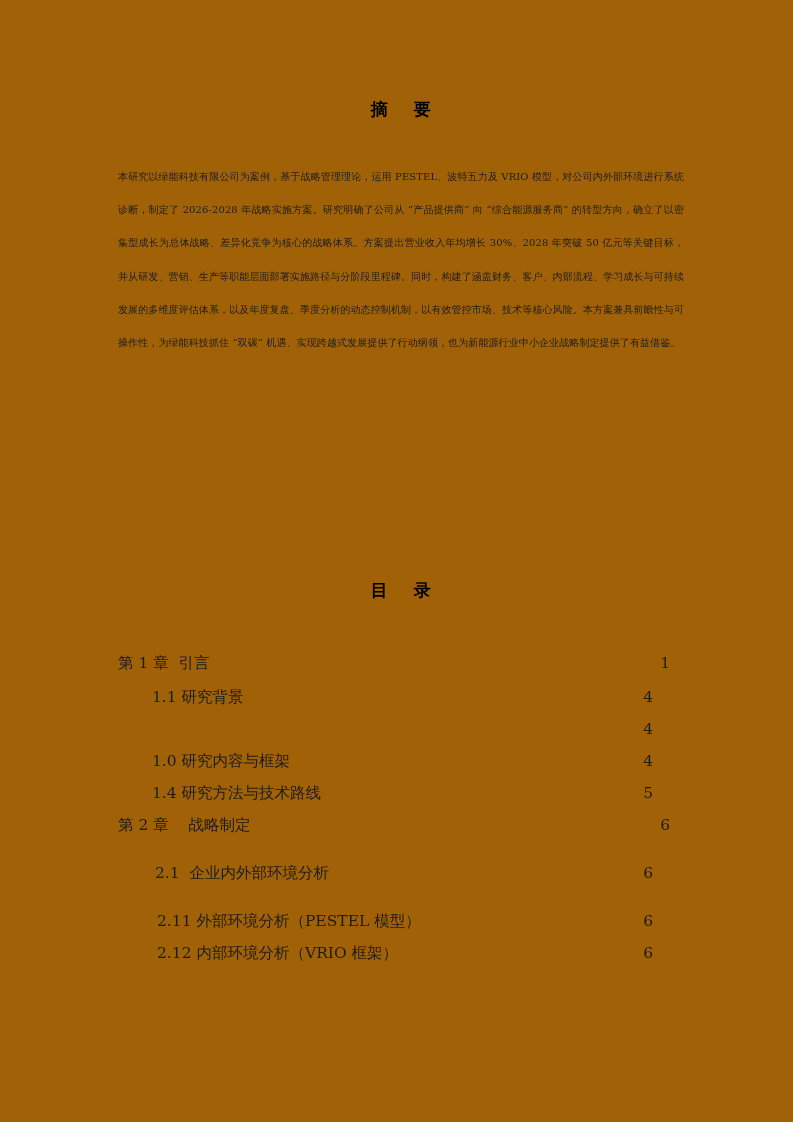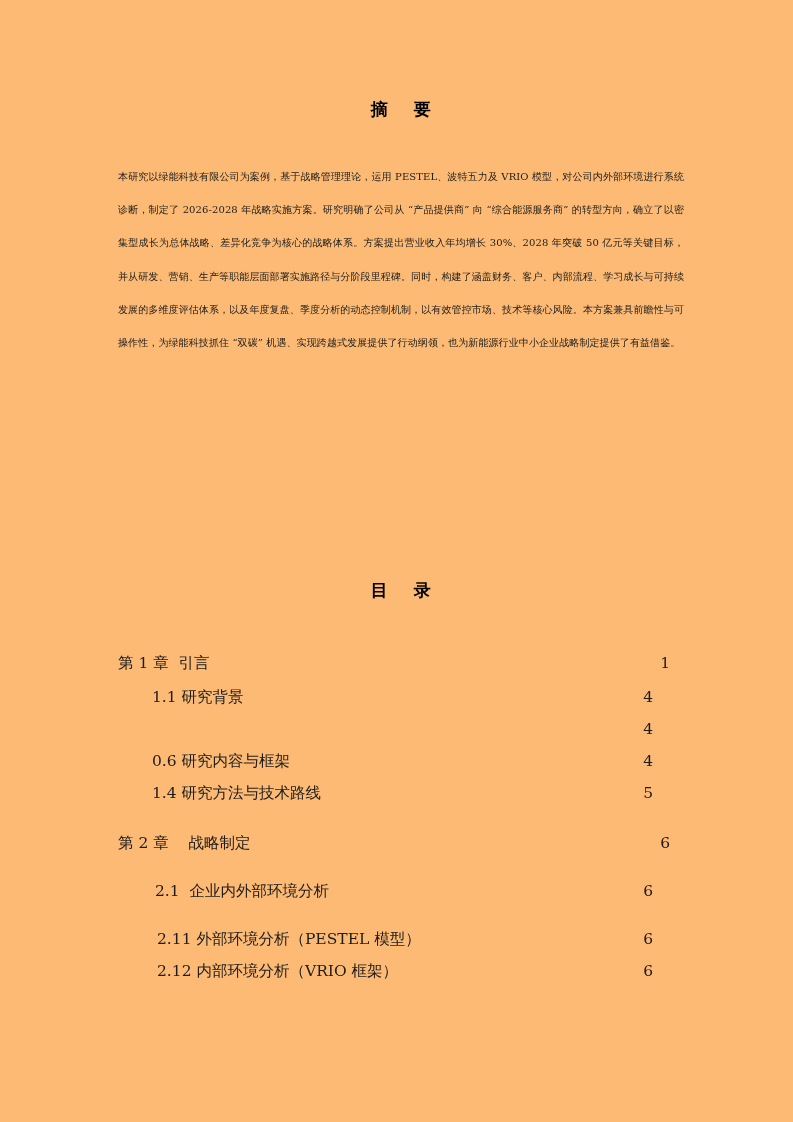--- a/index.html
+++ b/index.html
@@ -15,21 +15,21 @@
     position: relative;
     overflow: hidden;
   }
 
   .page {
     position: absolute;
     left: 0;
     top: 0;
     width: 793px;
     height: 1122px;
-    background: #fdba74;
+    background: #a16207;
   }
 
   
   .abstract-section {
     position: absolute;
     left: 118px;
     top: 96px;
     width: 566px;
   }
 
@@ -126,21 +126,21 @@
     line-height: 32px;
   }
   
   .lvl-three {
     margin-left: 39px;
     width: 496px;
     line-height: 32px;
   }
 
   .sp-before-group { margin-top: 2px; }
-  .sp-before-chapter { margin-top: 18px; }
+  .sp-before-chapter { }
   .sp-before-sub { margin-top: 16px; }
 </style>
 </head>
 <body>
 
 <div class="page">
 
   <div class="abstract-section">
     <div class="section-heading">摘    要</div>
     <div class="abstract-body">本研究以绿能科技有限公司为案例，基于战略管理理论，运用 PESTEL、波特五力及 VRIO 模型，对公司内外部环境进行系统诊断，制定了 2026-2028 年战略实施方案。研究明确了公司从 “产品提供商” 向 “综合能源服务商” 的转型方向，确立了以密集型成长为总体战略、差异化竞争为核心的战略体系。方案提出营业收入年均增长 30%、2028 年突破 50 亿元等关键目标，并从研发、营销、生产等职能层面部署实施路径与分阶段里程碑。同时，构建了涵盖财务、客户、内部流程、学习成长与可持续发展的多维度评估体系，以及年度复盘、季度分析的动态控制机制，以有效管控市场、技术等核心风险。本方案兼具前瞻性与可操作性，为绿能科技抓住 “双碳” 机遇、实现跨越式发展提供了行动纲领，也为新能源行业中小企业战略制定提供了有益借鉴。</div>
@@ -158,21 +158,21 @@
         <div class="toc-entry lvl-two sp-before-group">
           <span class="toc-label">1.1 研究背景</span>
           <span class="toc-leader"></span>
           <span class="toc-page">4</span>
         </div>
         <div class="toc-entry lvl-two">
           <span class="toc-leader"></span>
           <span class="toc-page">4</span>
         </div>
         <div class="toc-entry lvl-two">
-          <span class="toc-label">0.6 研究内容与框架</span>
+          <span class="toc-label">1.0 研究内容与框架</span>
           <span class="toc-leader"></span>
           <span class="toc-page">4</span>
         </div>
         <div class="toc-entry lvl-two">
           <span class="toc-label">1.4 研究方法与技术路线</span>
           <span class="toc-leader"></span>
           <span class="toc-page">5</span>
         </div>
         <div class="toc-entry lvl-chapter sp-before-chapter">
           <span class="toc-label">第 2 章    战略制定</span>

